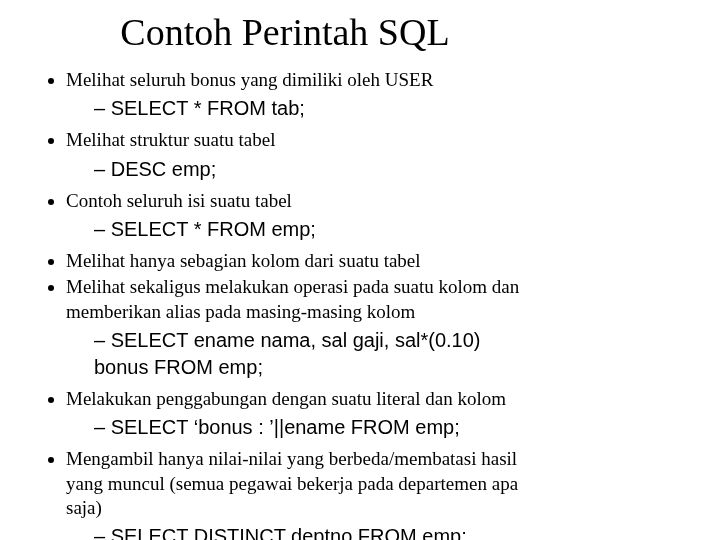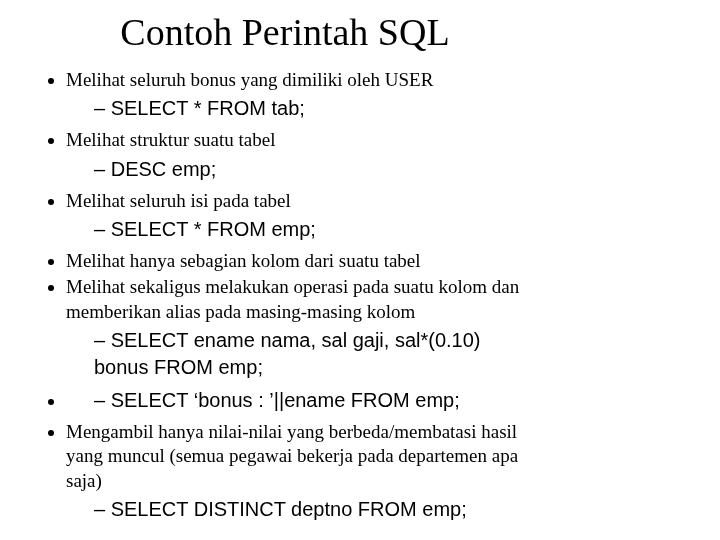--- a/index.html
+++ b/index.html
@@ -60,35 +60,36 @@
         <li>SELECT * FROM tab;</li>
       </ul>
     </li>
     <li>
       <span>Melihat struktur suatu tabel</span>
       <ul class="level2">
         <li>DESC emp;</li>
       </ul>
     </li>
     <li>
-      <span>Melihat seluruh isi pada tabel</span>
+      <span>Contoh seluruh isi suatu tabel</span>
       <ul class="level2">
         <li>SELECT * FROM emp;</li>
       </ul>
     </li>
     <li>
       <span>Melihat hanya sebagian kolom dari suatu tabel</span>
     </li>
     <li>
       <span>Melihat sekaligus melakukan operasi pada suatu kolom dan memberikan alias pada masing-masing kolom</span>
       <ul class="level2">
         <li>SELECT ename nama, sal gaji, sal*(0.10) bonus FROM emp;</li>
       </ul>
     </li>
     <li>
+      <span>Melakukan penggabungan dengan suatu literal dan kolom</span>
       <ul class="level2">
         <li>SELECT ‘bonus : ’||ename FROM emp;</li>
       </ul>
     </li>
     <li>
       <span>Mengambil hanya nilai-nilai yang berbeda/membatasi hasil yang muncul (semua pegawai bekerja pada departemen apa saja)</span>
       <ul class="level2">
         <li>SELECT DISTINCT deptno FROM emp;</li>
       </ul>
     </li>

